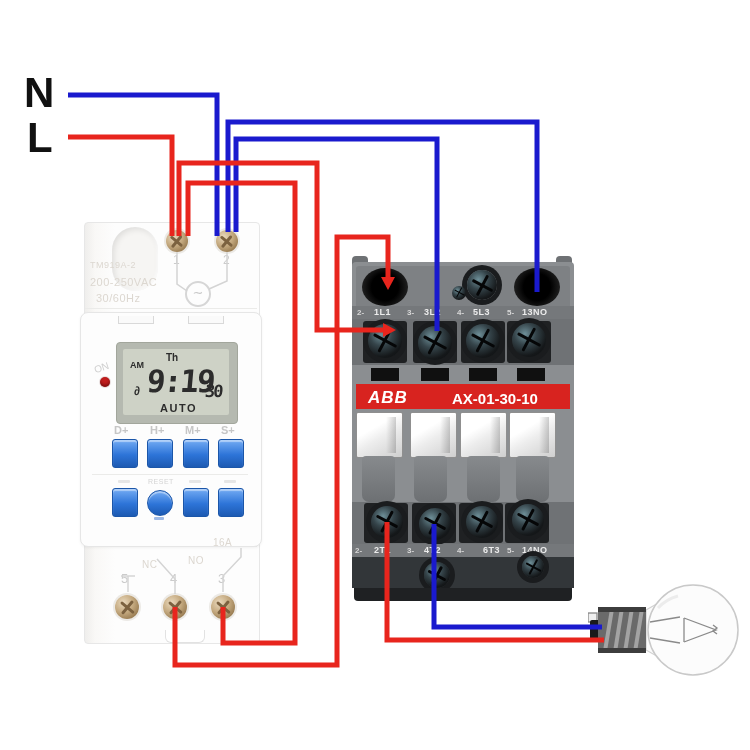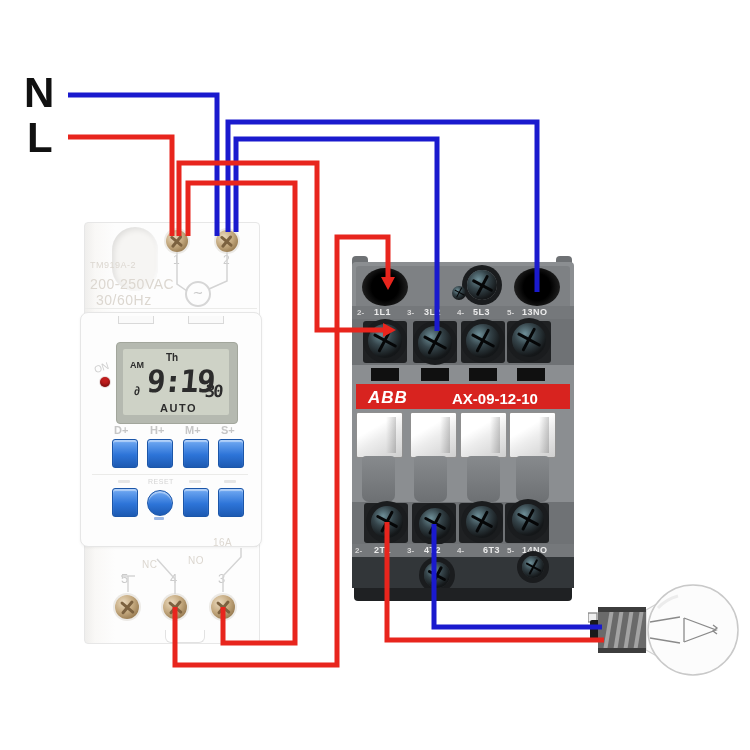--- a/index.html
+++ b/index.html
@@ -18,21 +18,21 @@
               background:#f6f5f3;box-shadow:inset 2px 2px 6px rgba(0,0,0,.10), inset -1px -1px 3px #fff;}
   .seam{position:absolute;background:#ebebe9;height:1px;}
   .screw-gold{position:absolute;width:22px;height:22px;border-radius:50%;
               background:radial-gradient(circle at 35% 32%, #ead9bd 0%, #c3a87e 45%, #96794f 80%, #816844 100%);
               box-shadow:0 0 0 2px #eceae6;}
   .screw-gold::before,.screw-gold::after{content:"";position:absolute;left:15%;top:44%;width:70%;height:12%;
               background:#7c6240;border-radius:2px;}
   .screw-gold::before{transform:rotate(40deg);}
   .screw-gold::after{transform:rotate(-50deg);}
   .t-num{position:absolute;color:#cbcbcb;font-size:12px;}
-  .t-faint{position:absolute;color:#dcd7d0;font-size:14px;letter-spacing:.5px;}
+  .t-faint{position:absolute;color:#dcd7d0;font-size:11px;letter-spacing:.5px;}
   .sym-circle{position:absolute;left:185px;top:281px;width:22px;height:22px;border:2px solid #d6d6d6;
               border-radius:50%;color:#c9c9c9;font-size:13px;text-align:center;line-height:20px;background:#fdfdfd;}
   .timer-panel{position:absolute;left:80px;top:312px;width:180px;height:233px;background:#fdfdfd;
                border:1px solid #e6e6e6;border-radius:8px;box-shadow:0 1px 3px rgba(0,0,0,.05);}
   .tab-mark{position:absolute;width:34px;height:7px;border:1px solid #d9d9d9;border-top:none;background:#fafafa;}
   .lcd-bezel{position:absolute;left:116px;top:342px;width:120px;height:80px;background:#b5b9b0;
              border:1px solid #a2a69c;border-radius:4px;}
   .lcd-screen{position:absolute;left:123px;top:349px;width:106px;height:66px;background:#ced2c6;border-radius:2px;}
   .lcd-txt{position:absolute;color:#2c2c2c;font-weight:bold;}
   .lcd-digits{font-family:"DejaVu Sans Mono", monospace;transform:skewX(-5deg);letter-spacing:-2px;}
@@ -196,21 +196,21 @@
     <div class="screw-dark" style="left:466px;top:324px;width:34px;height:34px;"></div>
     <div class="screw-dark" style="left:512px;top:323px;width:34px;height:34px;"></div>
 
     <div class="ct-blackrect" style="left:371px;top:368px;"></div>
     <div class="ct-blackrect" style="left:421px;top:368px;"></div>
     <div class="ct-blackrect" style="left:469px;top:368px;"></div>
     <div class="ct-blackrect" style="left:517px;top:368px;"></div>
 
     <div class="ct-band"></div>
     <div class="ct-brand">ABB</div>
-    <div class="ct-model">AX-09-12-10</div>
+    <div class="ct-model">AX-01-30-10</div>
 
     <div class="rocker" style="left:356px;"></div>
     <div class="rocker" style="left:410px;"></div>
     <div class="rocker" style="left:460px;"></div>
     <div class="rocker" style="left:509px;"></div>
     <div class="stem" style="left:362px;"></div>
     <div class="stem" style="left:414px;"></div>
     <div class="stem" style="left:467px;"></div>
     <div class="stem" style="left:516px;"></div>
 

